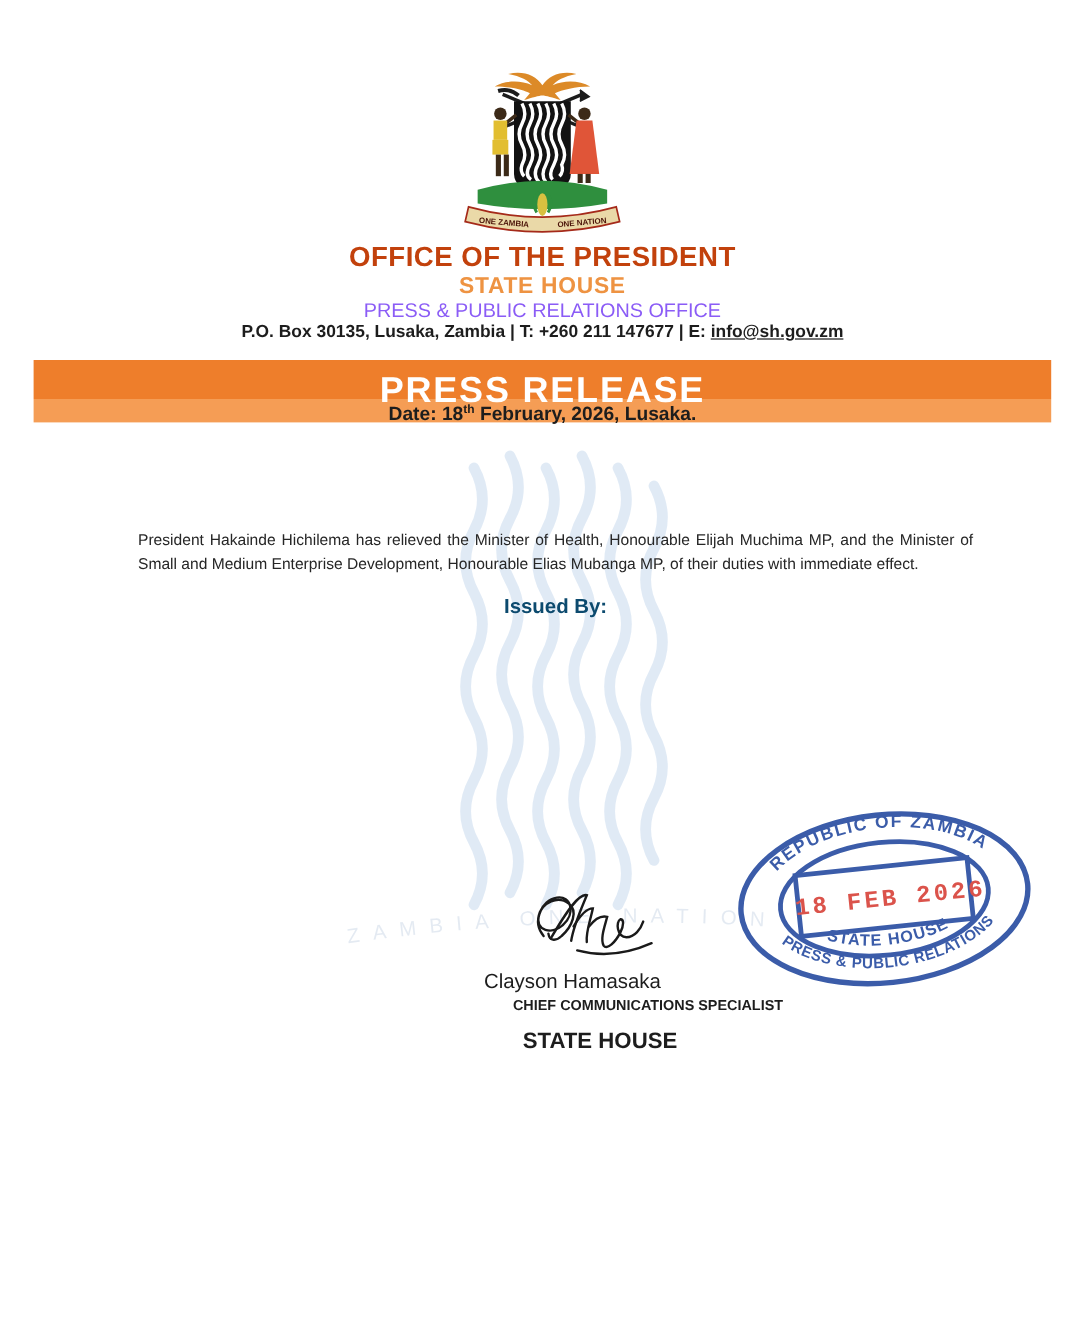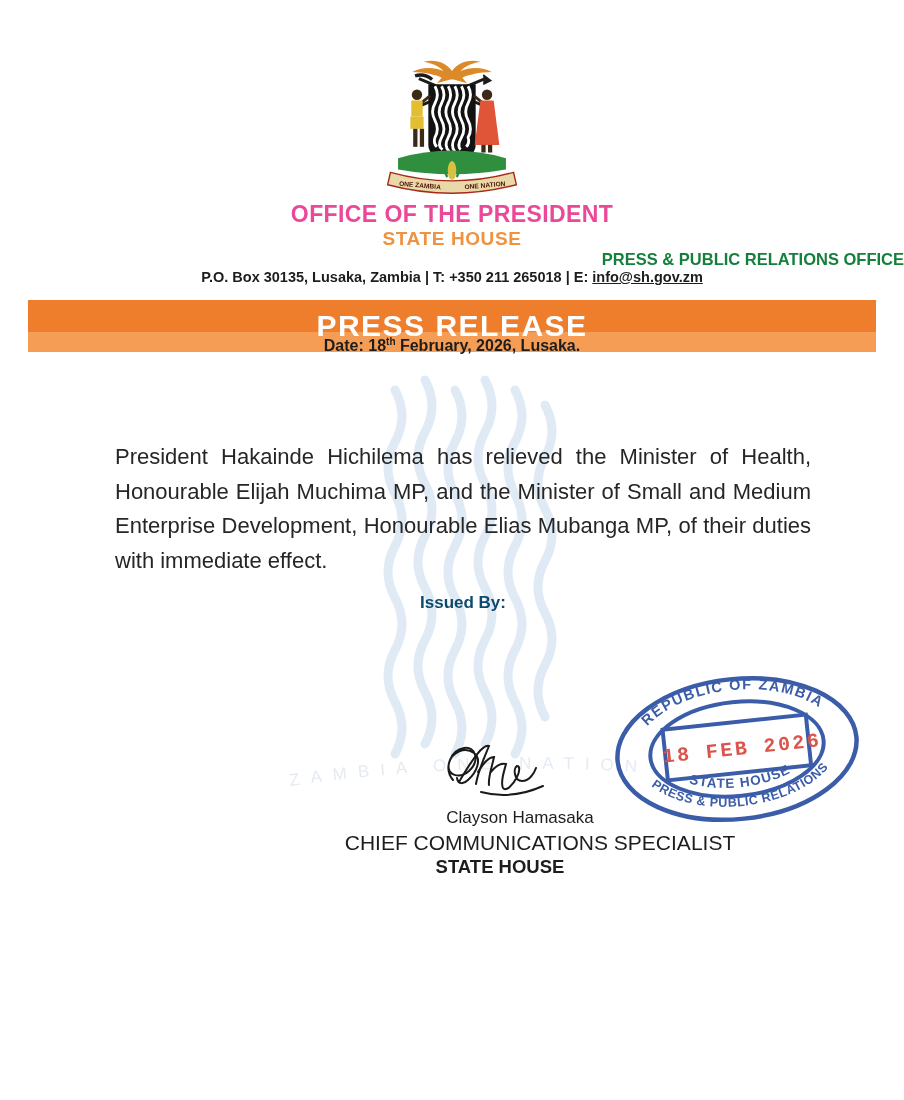--- a/index.html
+++ b/index.html
@@ -2,49 +2,49 @@
 <html><head>
 <meta charset="utf-8">
 <style>
   html,body{margin:0;padding:0;background:#ffffff;}
   #page{position:relative;width:904px;height:1100px;background:#ffffff;overflow:hidden;
         font-family:"Liberation Sans",sans-serif;color:#222;}
   .center-line{position:absolute;left:0;right:0;text-align:center;}
 
   
   #emblem{position:absolute;left:50%;top:50px;transform:translateX(-50%);width:142px;height:152px;}
-  .lh-office{top:201px;font-size:23px;font-weight:bold;letter-spacing:.4px;color:#ec4899;}
+  .lh-office{top:201px;font-size:23px;font-weight:bold;letter-spacing:.4px;color:#c2410c;}
   .lh-state{top:228px;font-size:19px;font-weight:bold;color:#ee9342;letter-spacing:.6px;}
-  .lh-press{top:250px;font-size:16.5px;font-weight:bold;color:#15803d;text-align:right;}
+  .lh-press{top:250px;font-size:16.5px;font-weight:normal;color:#8b5cf6;}
   .lh-contact{top:269px;font-size:14.5px;font-weight:bold;color:#1d1d1d;}
   .lh-contact .email{text-decoration:underline;}
 
   
   #banner{position:absolute;left:28px;right:28px;top:300px;height:52px;
           background:linear-gradient(to bottom,#ee7e2b 0%,#ee7e2b 62%,#f59d55 62%,#f59d55 100%);
           display:flex;align-items:center;justify-content:center;}
   #banner .label{color:#fff;font-size:30px;font-weight:bold;letter-spacing:1.5px;}
 
   .date-line{top:336px;font-size:16px;font-weight:bold;color:#1d1d1d;}
   .date-line sup{font-size:10px;}
   .headline{top:390px;font-size:19.5px;font-weight:bold;letter-spacing:.2px;color:#1d1d1d;}
 
   
   #content{position:absolute;left:115px;width:696px;top:440px;}
-  #content p{margin:0 0 15px 0;font-size:22px;line-height:1.57;text-align:justify;color:#262626;}
+  #content p{margin:0 0 15px 0;font-size:13px;line-height:1.57;text-align:justify;color:#262626;}
   .issued{font-size:17px;font-weight:bold;color:#0c4a6e;margin-top:10px;text-align:center;}
 
   
   #watermark{position:absolute;left:300px;top:370px;width:330px;height:420px;opacity:.45;pointer-events:none;}
   #wm-text{position:absolute;left:280px;top:738px;width:440px;opacity:.3;pointer-events:none;}
 
   
   #signature{position:absolute;left:423px;top:726px;width:155px;height:80px;}
-  .sig-name{position:absolute;left:420px;top:808px;width:200px;text-align:center;font-size:17px;color:#1d1d1d;}
-  .sig-title{position:absolute;left:250px;top:831px;width:580px;text-align:center;font-size:21px;font-weight:normal;color:#1d1d1d;}
+  .sig-name{position:absolute;left:377px;top:808px;width:200px;text-align:center;font-size:17px;color:#1d1d1d;}
+  .sig-title{position:absolute;left:250px;top:831px;width:580px;text-align:center;font-size:12px;font-weight:bold;color:#1d1d1d;}
   .sig-org{position:absolute;left:300px;top:856px;width:400px;text-align:center;font-size:18.5px;font-weight:bold;color:#1d1d1d;}
 
   
   #stamp{position:absolute;left:606px;top:664px;width:262px;height:170px;transform:rotate(-6deg);opacity:.92;}
   #stamp text{font-family:"Liberation Sans",sans-serif;font-weight:bold;fill:#2b4fa2;}
   #stamp .stamp-date{font-family:"Liberation Mono",monospace;fill:#d8453c;font-size:20px;letter-spacing:2.5px;}
 </style>
 </head>
 <body>
 
@@ -113,21 +113,21 @@
     </g>
 
     <path d="M10,129 Q75,147 140,129 L143,142 Q75,160 7,142 Z" fill="#ead9a8" stroke="#a52a1a" stroke-width="1.5"></path>
     <text x="41" y="145" text-anchor="middle" font-size="7" font-weight="bold" fill="#4a1208" transform="rotate(5 41 145)">ONE ZAMBIA</text>
     <text x="110" y="145" text-anchor="middle" font-size="7" font-weight="bold" fill="#4a1208" transform="rotate(-5 110 145)">ONE NATION</text>
   </svg>
 
   <div class="center-line lh-office">OFFICE OF THE PRESIDENT</div>
   <div class="center-line lh-state">STATE HOUSE</div>
   <div class="center-line lh-press">PRESS &amp; PUBLIC RELATIONS OFFICE</div>
-  <div class="center-line lh-contact"><span>P.O. Box 30135, Lusaka, Zambia | T: +350 211 265018 | E: </span><span class="email">info@sh.gov.zm</span></div>
+  <div class="center-line lh-contact"><span>P.O. Box 30135, Lusaka, Zambia | T: +260 211 147677 | E: </span><span class="email">info@sh.gov.zm</span></div>
 
   <div id="banner">
     <span class="label">PRESS RELEASE</span>
   </div>
 
   <div class="center-line date-line"><span>Date: 18</span><sup>th</sup><span> February, 2026, Lusaka.</span></div>
 
   <div id="content">
     <p>President Hakainde Hichilema has relieved the Minister of Health, Honourable Elijah Muchima MP, and the Minister of Small and Medium Enterprise Development, Honourable Elias Mubanga MP, of their duties with immediate effect.</p>
     <div class="issued">Issued By:</div>

